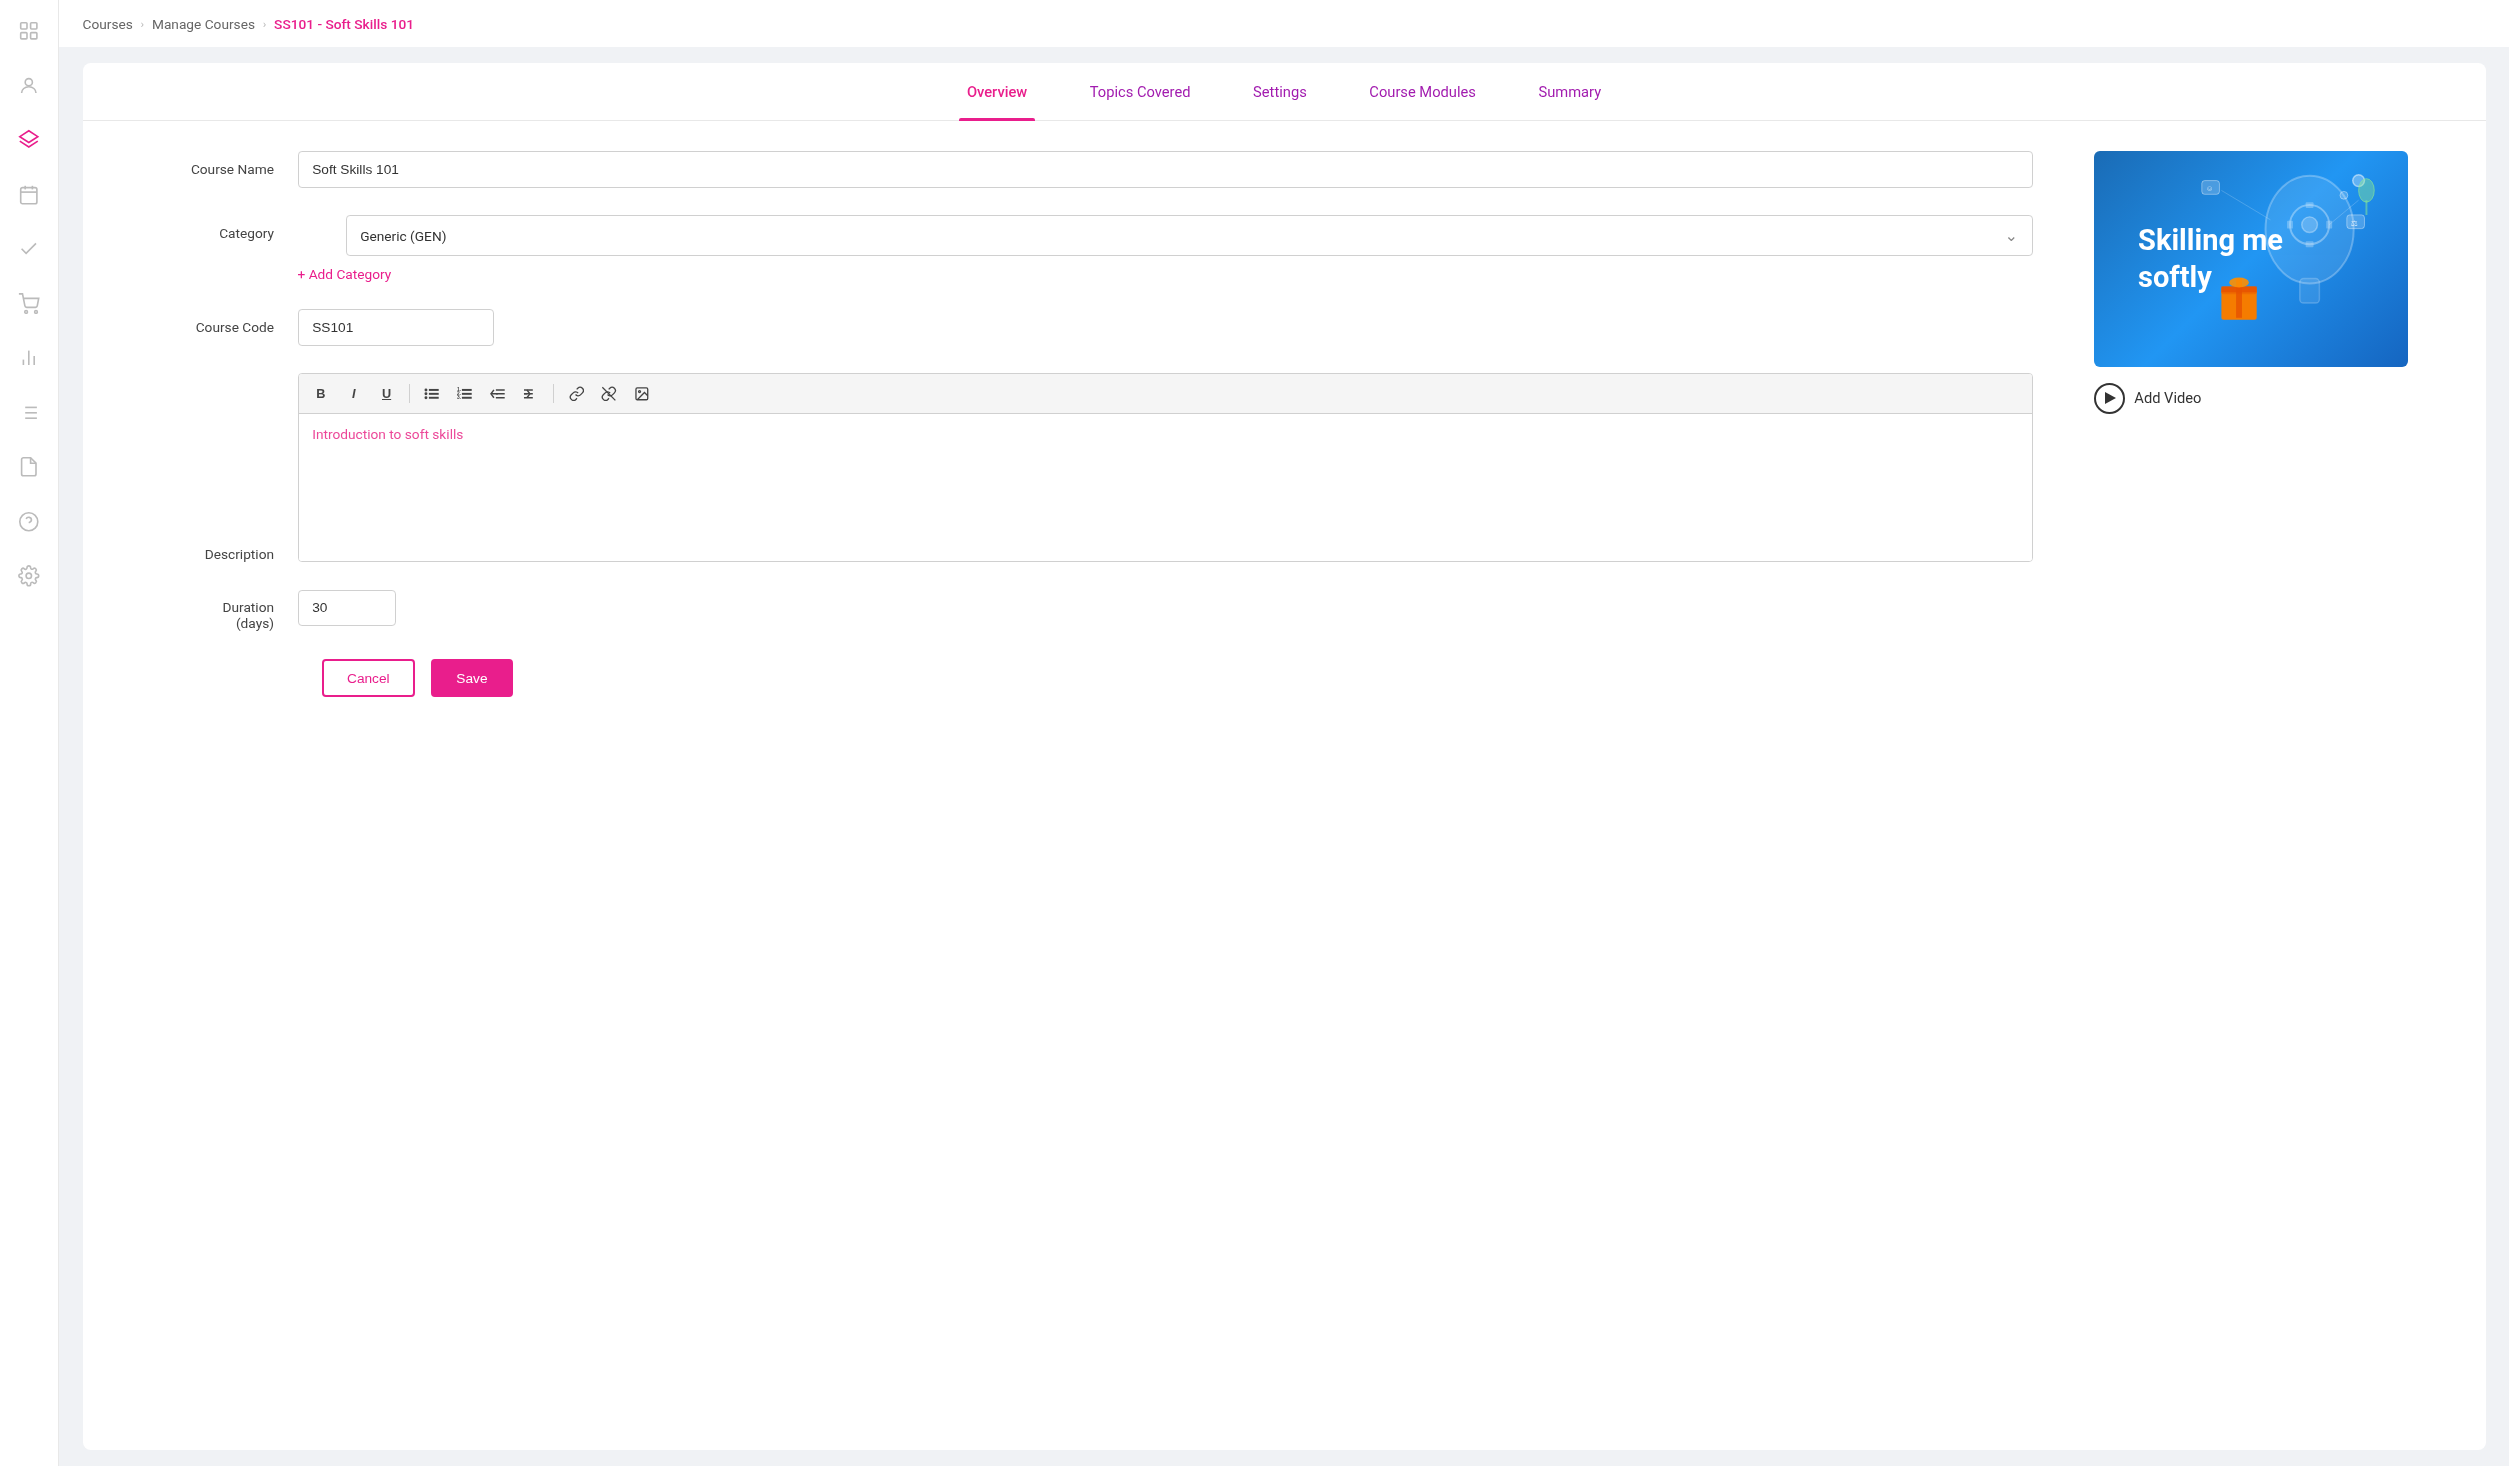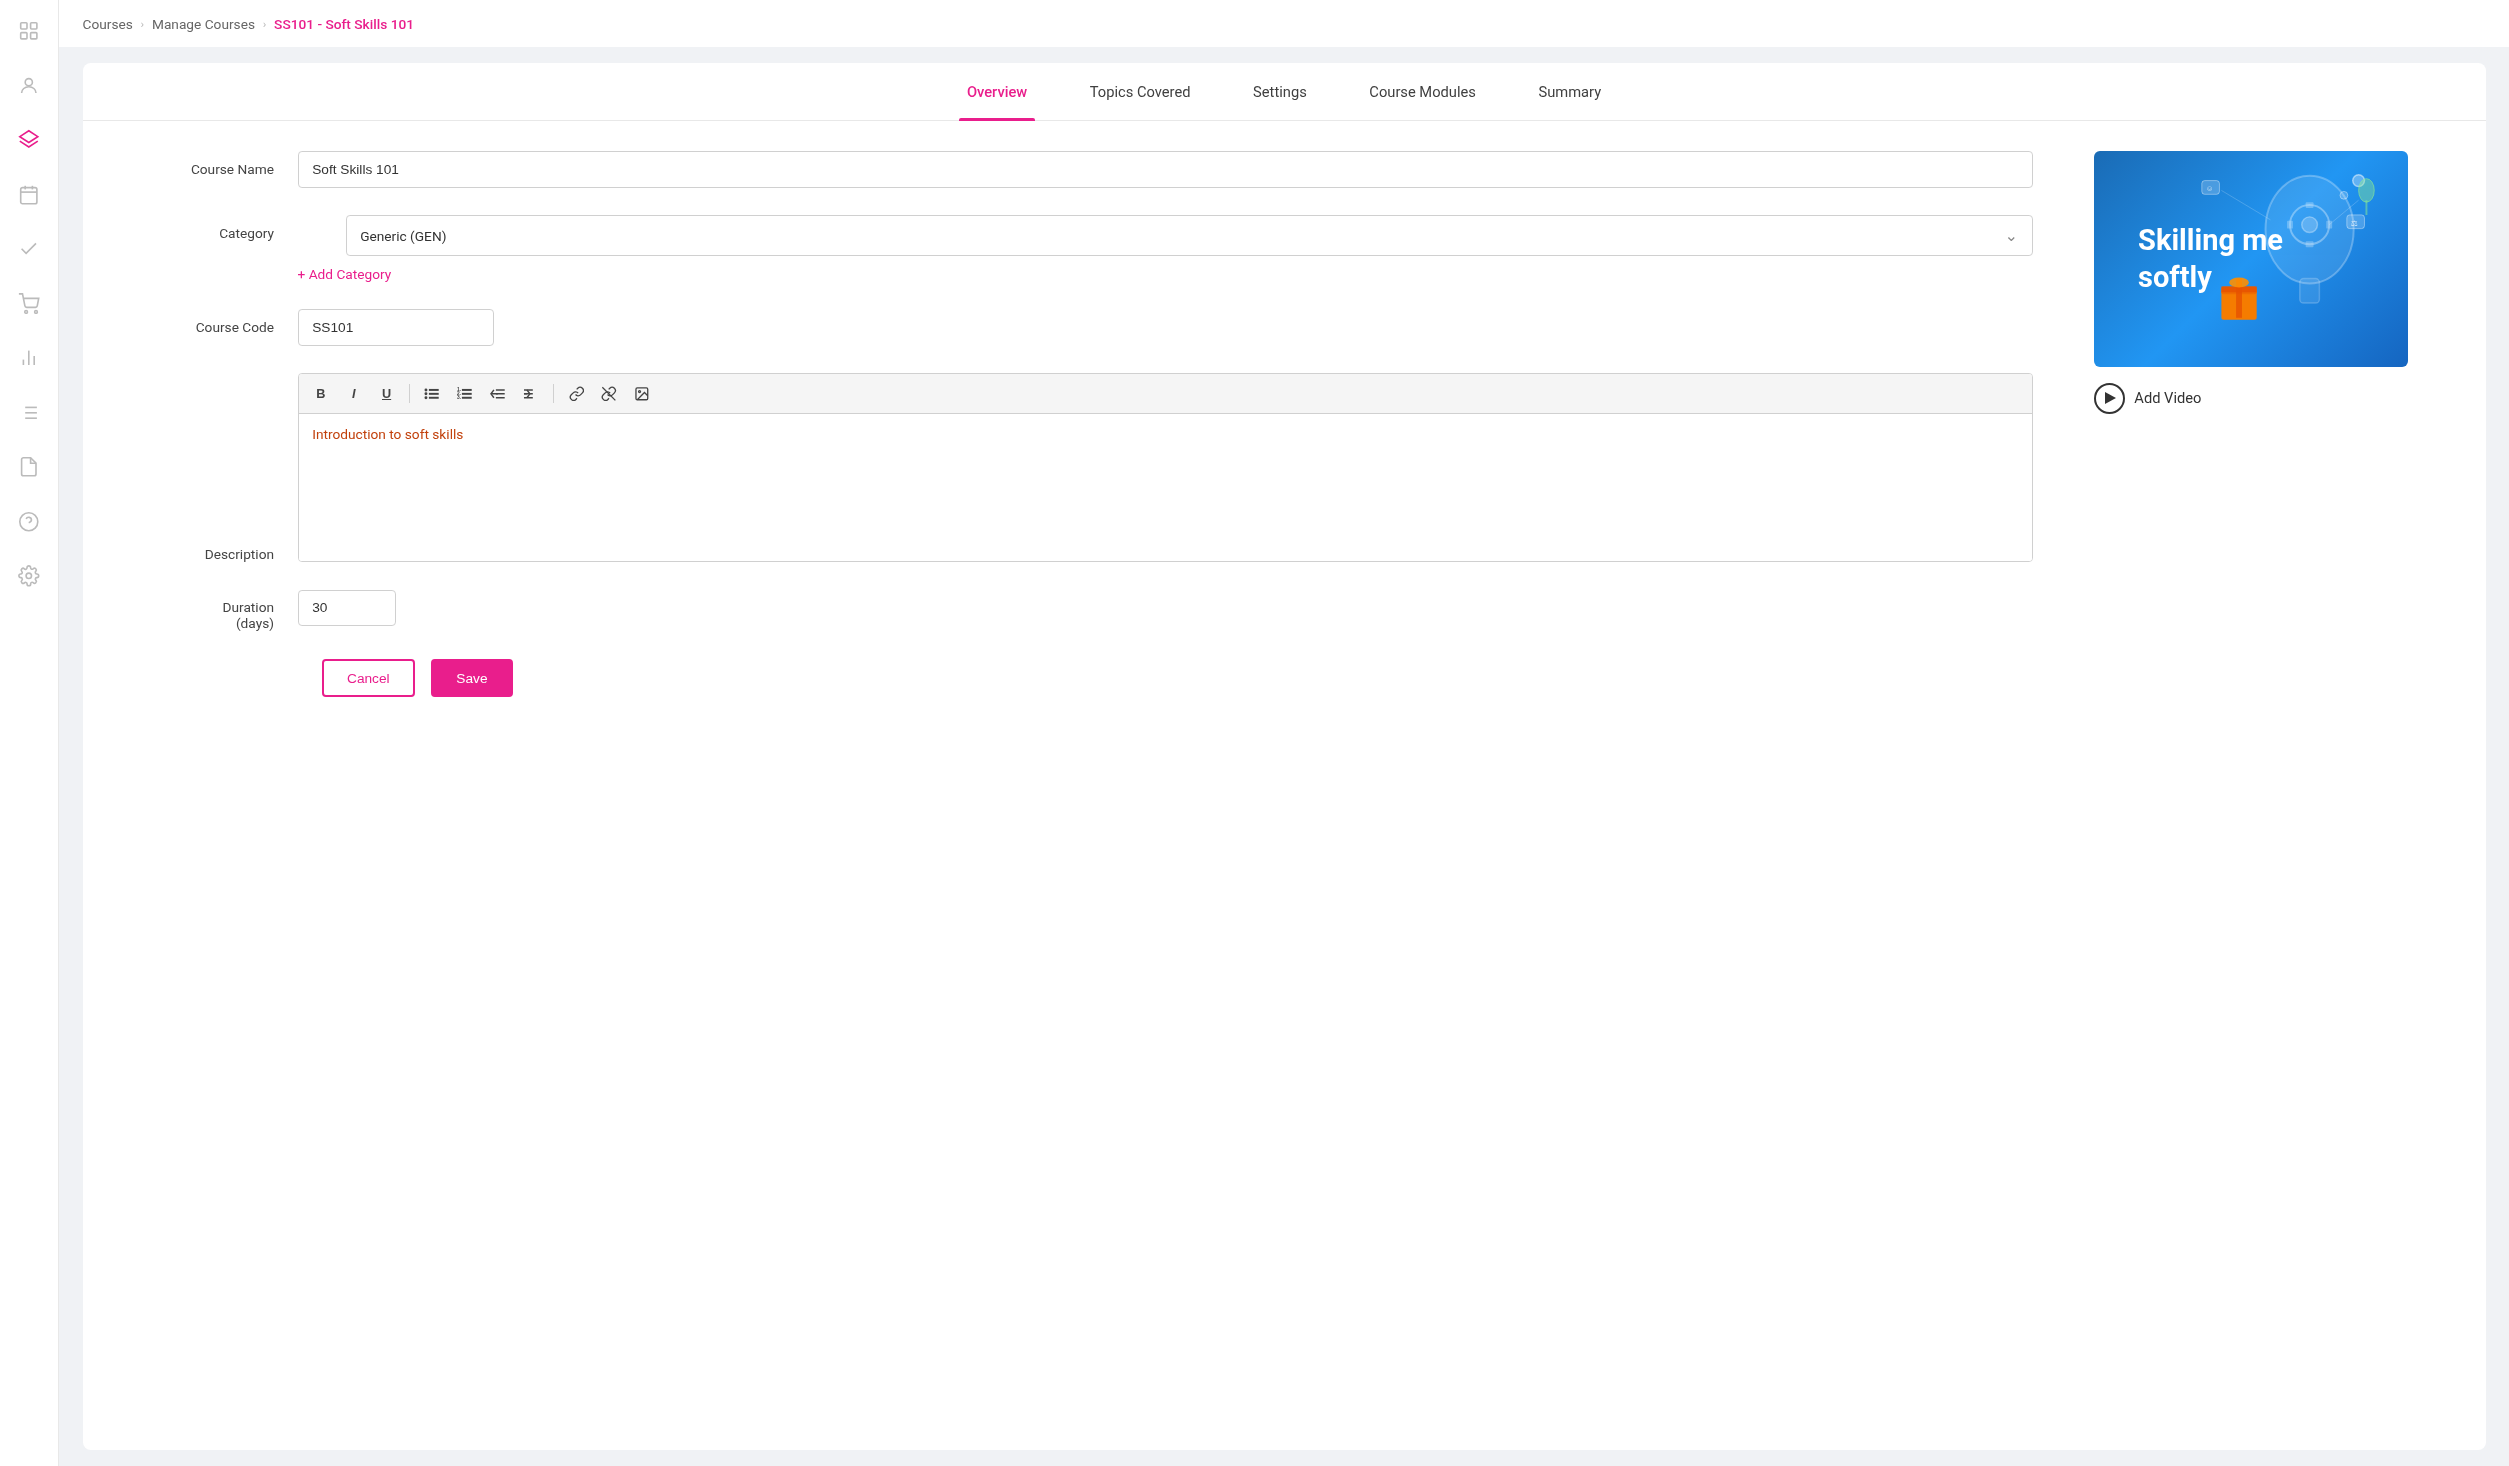--- a/index.html
+++ b/index.html
@@ -88,21 +88,21 @@
       align-items: center;
       justify-content: center;
       gap: 47px;
       padding: 0;
       border-bottom: 1px solid #e8e8e8;
       margin-bottom: 30px;
     }
     .tab {
       padding: 19.6px 7.8px;
       font-size: 14.7px;
-      color: #404040;
+      color: #a21caf;
       cursor: pointer;
       position: relative;
       white-space: nowrap;
     }
     .tab.active {
       color: #e91e8c;
       font-weight: 500;
     }
     .tab.active::after {
       content: '';
@@ -226,21 +226,21 @@
     .toolbar-sep {
       width: 1px;
       height: 19.6px;
       background: #d0d0d0;
       margin: 0 3.9px;
     }
     .editor-body {
       min-height: 147px;
       padding: 11.8px 13.7px;
       font-size: 13.7px;
-      color: #c2410c;
+      color: #ec4899;
       background: #fff;
     }
 
     
     .thumbnail-img {
       width: 100%;
       height: 216px;
       border-radius: 5.9px;
       background: linear-gradient(135deg, #1a6bb5 0%, #2196F3 50%, #1565c0 100%);
       display: flex;

